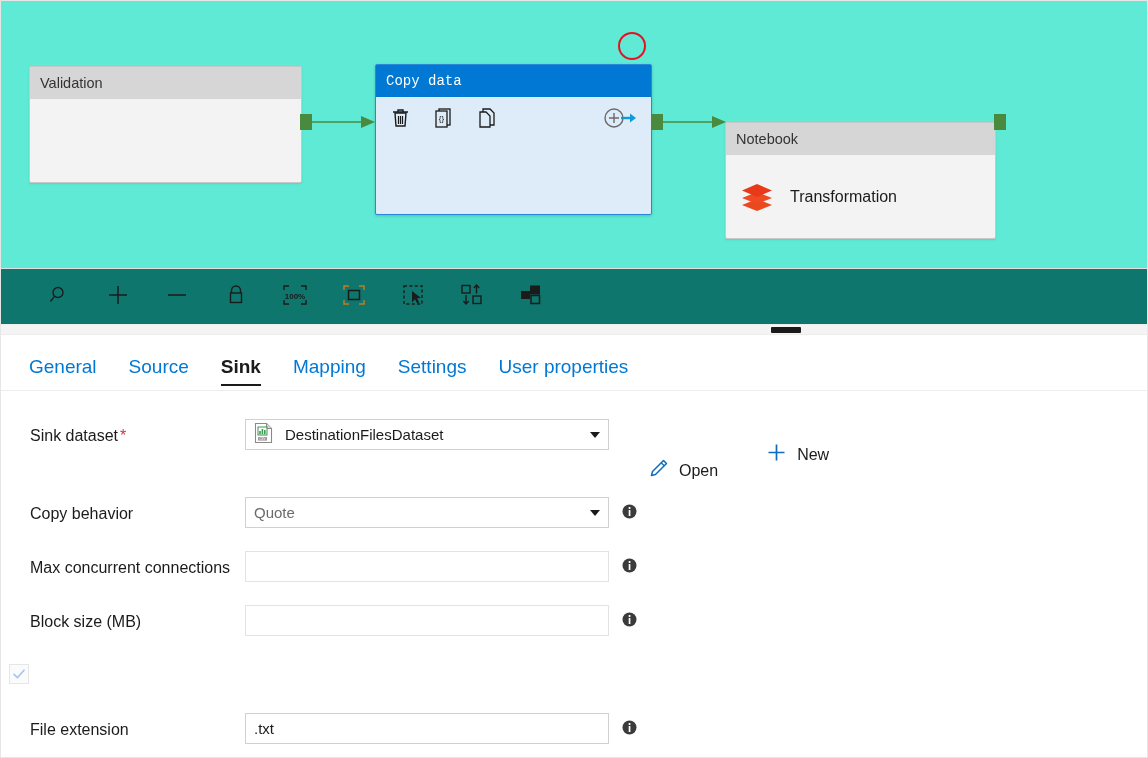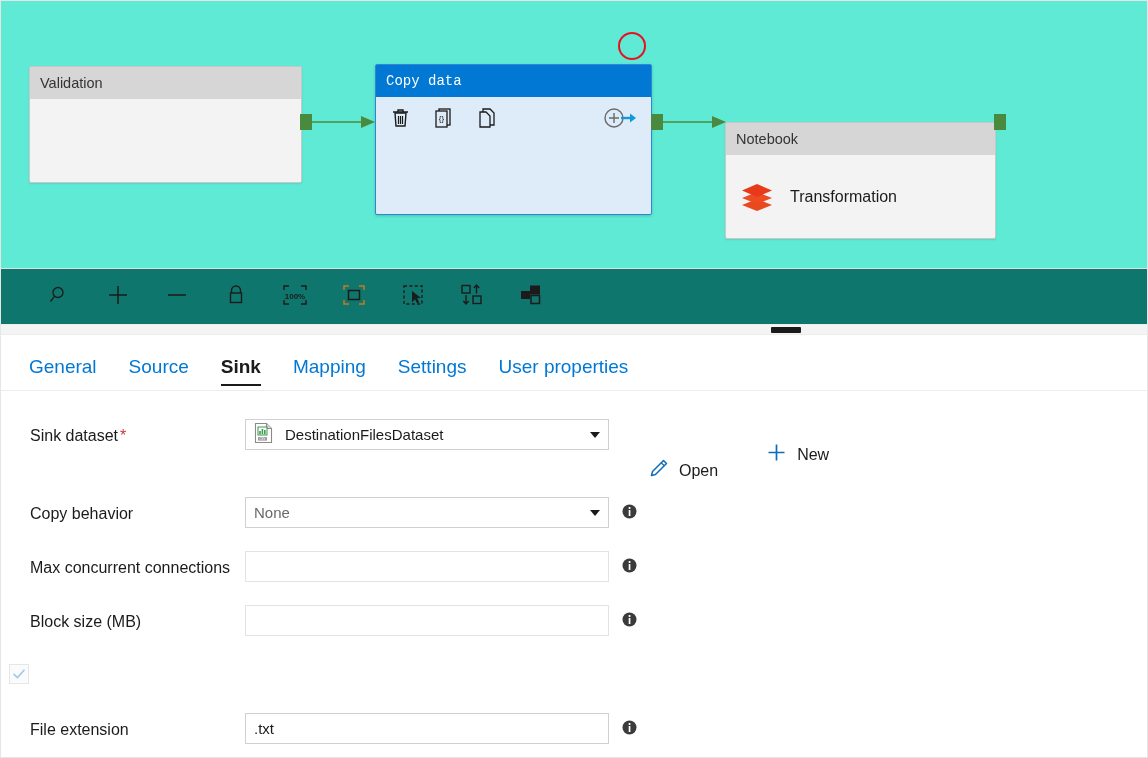--- a/index.html
+++ b/index.html
@@ -480,21 +480,21 @@
         </div>
       </div>
     </div>
 
     <div class="row">
       <div class="lbl">
         <span>Copy behavior</span>
       </div>
       <div class="ctrl">
         <div class="field">
-          <span class="val muted">None</span>
+          <span class="val muted">Quote</span>
           <span class="caret"></span>
         </div>
       </div>
       <span class="info">
         <svg width="15" height="15" viewBox="0 0 15 15">
           <circle cx="7.5" cy="7.5" r="7" fill="#3b3b3b"></circle>
           <rect x="6.7" y="6" width="1.7" height="6" fill="#ffffff"></rect>
           <rect x="6.7" y="3" width="1.7" height="2" fill="#ffffff"></rect>
         </svg>
       </span>

